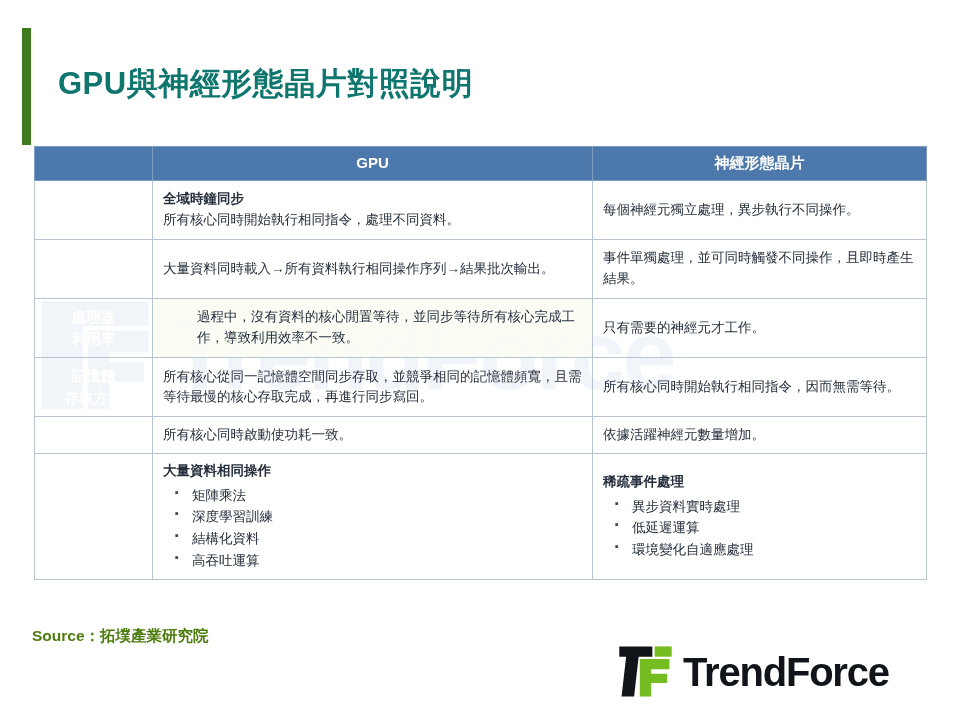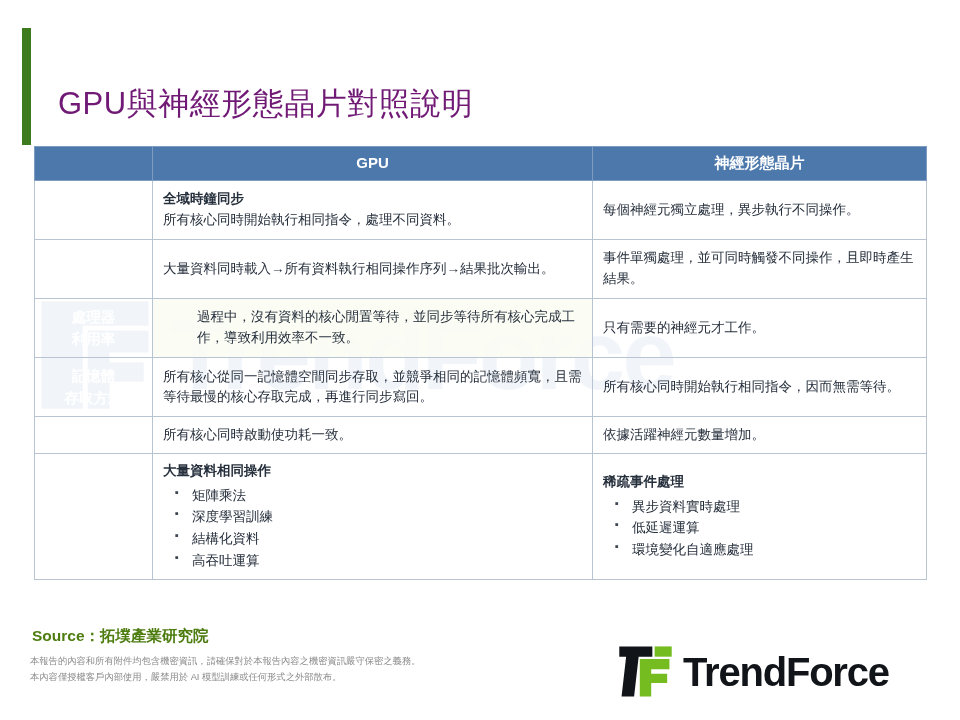--- a/index.html
+++ b/index.html
@@ -12,22 +12,22 @@
   .slide { position: relative; width: 960px; height: 720px; background: #fff; }
 
   
   .title-accent {
     position: absolute; left: 22px; top: 28px;
     width: 9px; height: 117px;
     background: #3d7b1e;
   }
   .slide-title {
     position: absolute; left: 58px; top: 63px;
-    font-size: 31px; font-weight: 400; color: #701a75;
-    letter-spacing: .5px; white-space: nowrap; margin-top: 20px;
+    font-size: 31px; font-weight: 700; color: #0f766e;
+    letter-spacing: .5px; white-space: nowrap;
   }
 
   
   .watermark {
     position: absolute; left: 34px; top: 280px;
     width: 680px; height: 150px;
     opacity: .085; pointer-events: none;
     display: flex; align-items: center; gap: 14px;
     overflow: hidden;
   }
@@ -212,24 +212,20 @@
             <li>異步資料實時處理</li>
             <li>低延遲運算</li>
             <li>環境變化自適應處理</li>
           </ul>
         </td>
       </tr>
     </tbody>
   </table>
 
   <div class="src">Source：拓墣產業研究院</div>
-  <div class="fine">
-    <div>本報告的內容和所有附件均包含機密資訊，請確保對於本報告內容之機密資訊嚴守保密之義務。</div>
-    <div>本內容僅授權客戶內部使用，嚴禁用於 AI 模型訓練或任何形式之外部散布。</div>
-  </div>
 
   <div class="logo">
     <div class="logo-mark">
       <svg viewBox="0 0 100 100" width="57" height="57" aria-hidden="true">
         <path d="M4 6 H62 V24 H38 L30 94 H8 L16 24 H4 Z" fill="#111418"></path>
         <path d="M40 28 H92 V46 H60 V54 H88 V70 H60 V94 H40 Z" fill="#74bc1f"></path>
         <path d="M66 6 H96 V24 H66 Z" fill="#74bc1f"></path>
       </svg>
     </div>
     <div class="logo-text">TrendForce</div>

